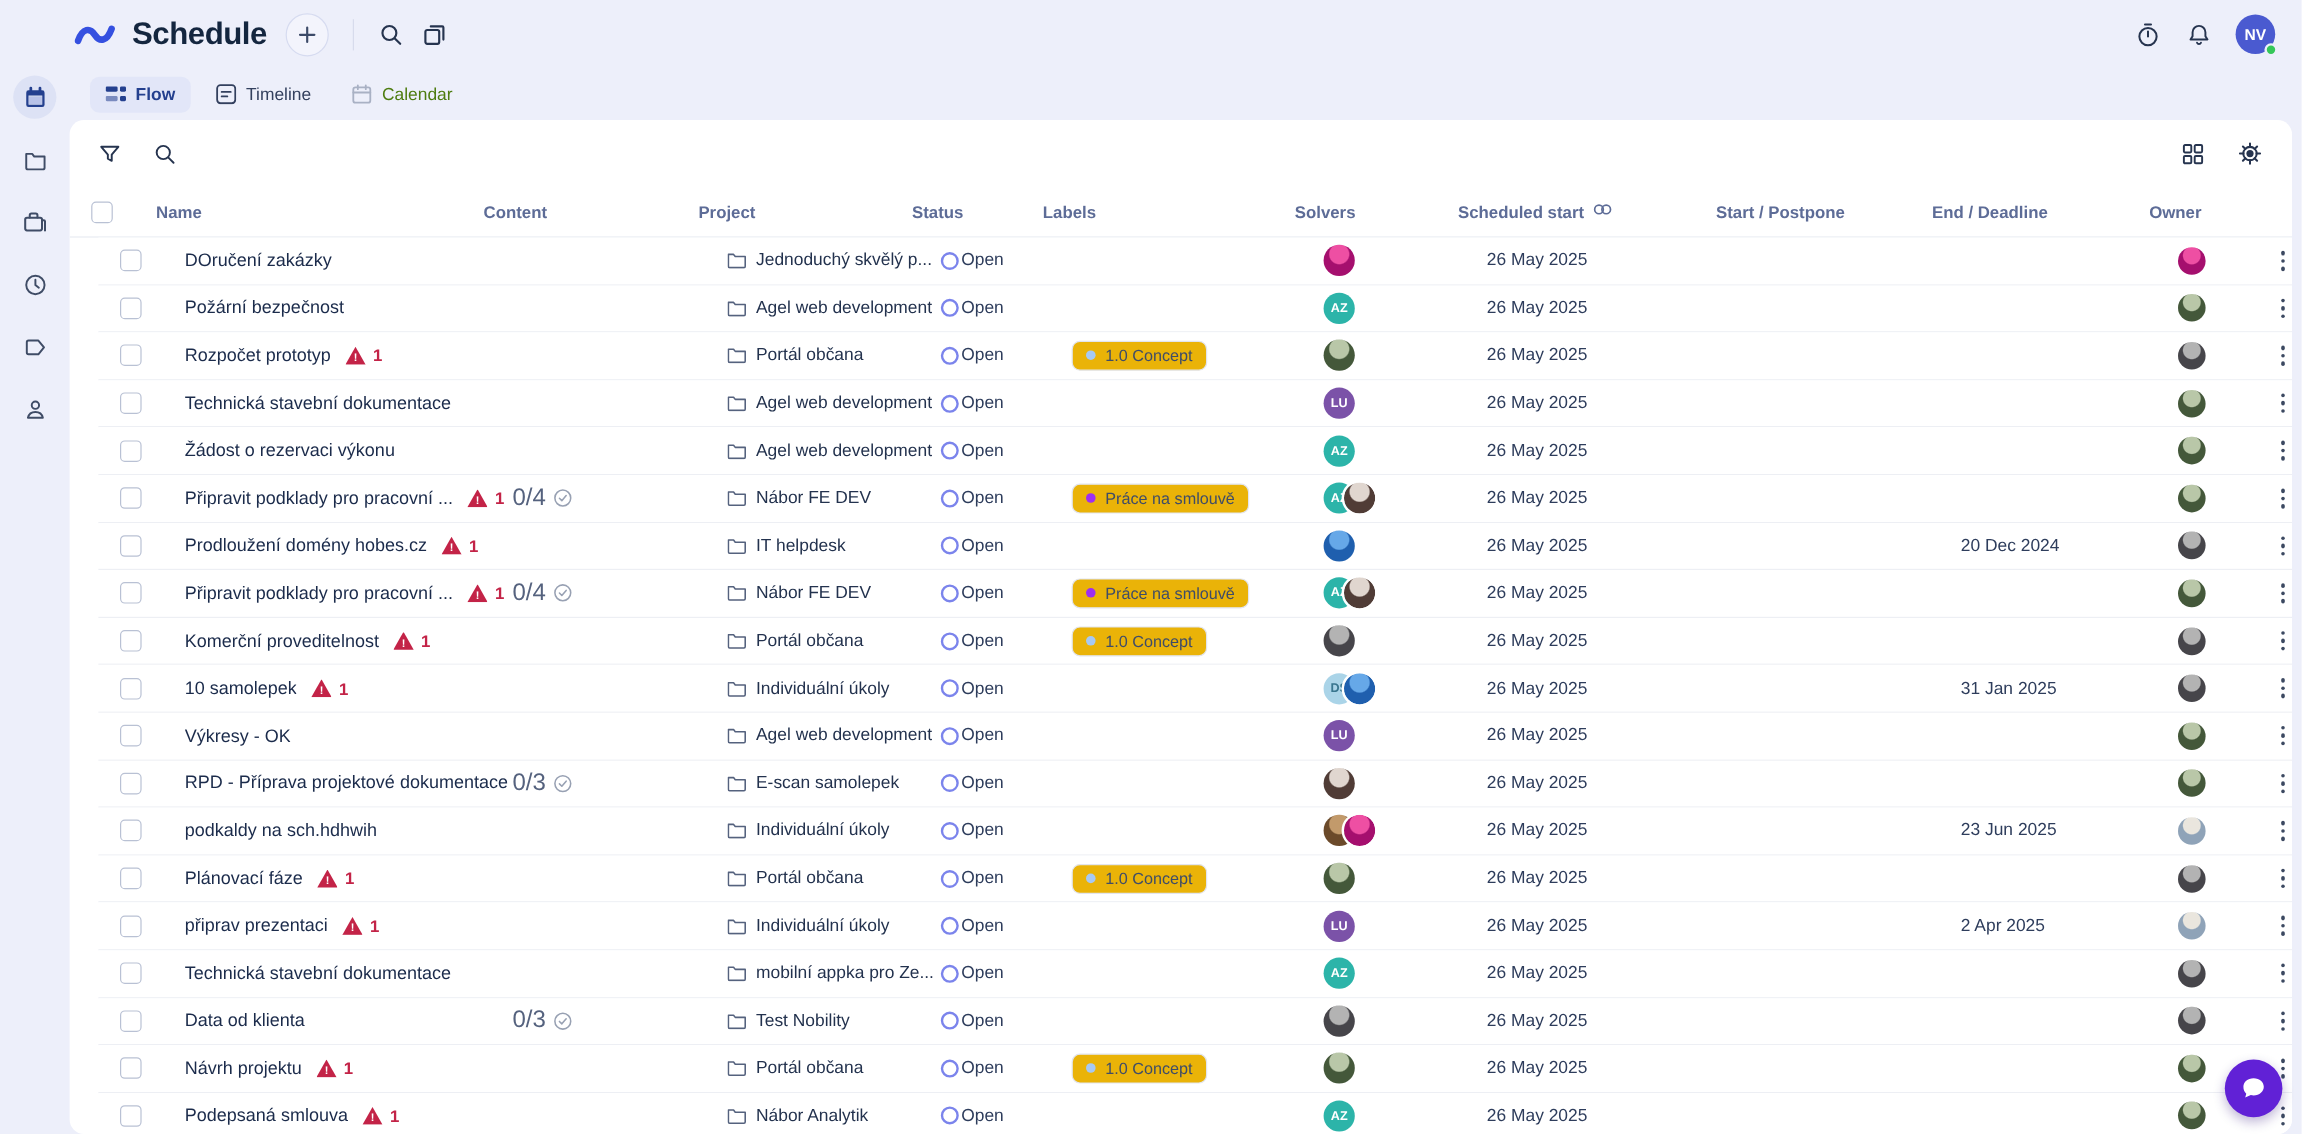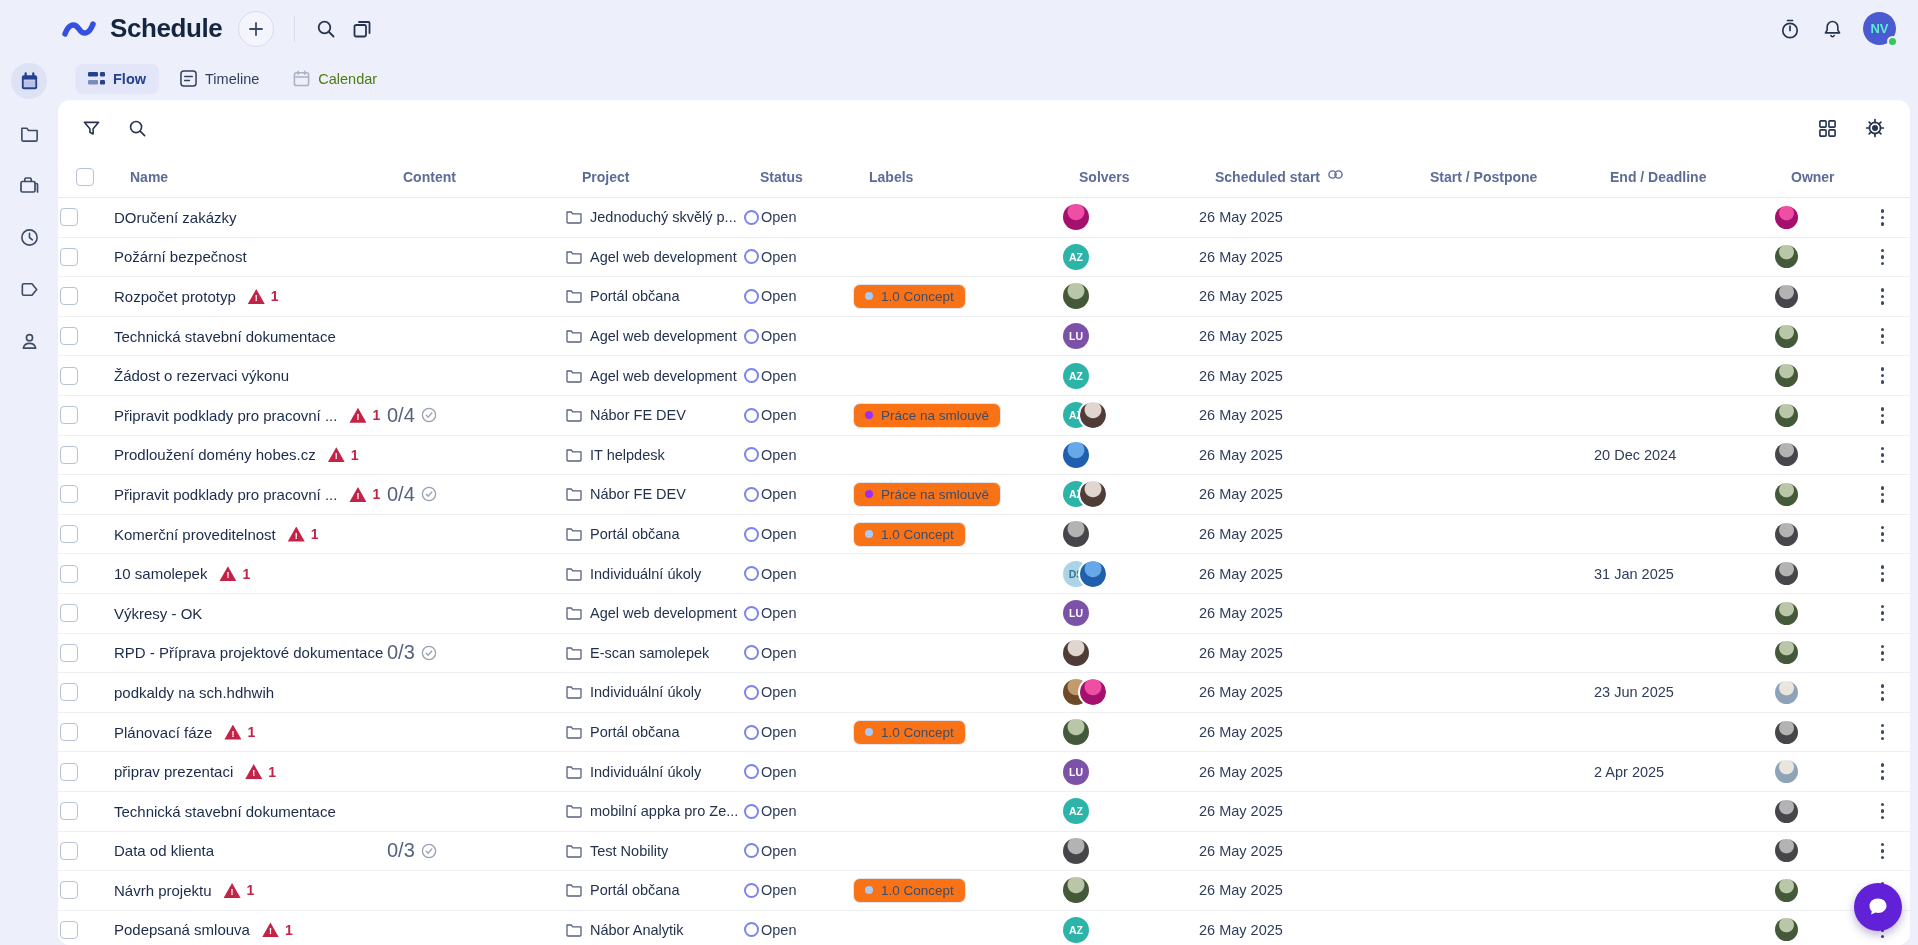--- a/index.html
+++ b/index.html
@@ -15,21 +15,21 @@
   
   .topbar { position:absolute; top:0; left:0; right:0; height:57px; display:flex; align-items:center; padding:0 22px 0 18px;margin-left:44px; }
   .logo { width:34px; height:26px; }
   .app-title { font-size:26px; font-weight:bold; color:#14263f; margin-left:14px; letter-spacing:-0.4px; }
   .add-btn { width:36px; height:36px; border-radius:50%; border:1px solid #d6dbf0; background:rgba(255,255,255,0.35);
              display:flex; align-items:center; justify-content:center; margin-left:16px; cursor:pointer; }
   .v-divider { width:1px; height:26px; background:#d7dbec; margin:0 20px; }
   .tb-icon { width:22px; height:22px; display:flex; align-items:center; justify-content:center; cursor:pointer; }
   .tb-right { margin-left:auto; display:flex; align-items:center; gap:20px; }
   .avatar-topbar { width:33px; height:33px; border-radius:50%; display:flex; align-items:center; justify-content:center;
-                   color:#5eead4; font-size:13px; font-weight:bold; position:relative; cursor:pointer; }
+                   color:#ffffff; font-size:13px; font-weight:bold; position:relative; cursor:pointer; }
   .status-dot { position:absolute; right:-2px; bottom:-2px; width:11px; height:11px; border-radius:50%; background:#35c759; border:2px solid #edeffa; }
 
   
   .sidebar { position:absolute; top:57px; left:0; width:58px; bottom:0; display:flex; flex-direction:column; align-items:center; padding-top:6px; gap:16px; }
   .side-item { width:36px; height:36px; display:flex; align-items:center; justify-content:center; border-radius:50%; cursor:pointer; }
   .side-item.active { background:#dde2f5; }
 
   
   .tabs { position:absolute; top:57px; left:58px; height:43px; display:flex; align-items:center; gap:8px; padding-left:17px; }
   .tab { display:flex; align-items:center; gap:8px; padding:7px 13px; border-radius:8px; font-size:14.5px; color:#33405e; cursor:pointer; }
@@ -38,38 +38,38 @@
 
   
   .card { position:absolute; top:100px; left:58px; width:1852px; height:845px; background:#fff; border-radius:12px; overflow:hidden;
           --cols:54px 273px 179px 178px 109px 210px 136px 215px 180px 181px 80px 1fr; }
   .card-toolbar { height:56px; display:flex; align-items:center; padding:0 24px 0 22px; gap:24px; }
   .ct-right { margin-left:auto; display:flex; align-items:center; gap:26px; }
 
   .thead { display:grid; grid-template-columns:var(--cols); height:42px; align-items:center; padding-left:18px;
            border-bottom:1px solid #e8ebf2; }
   .th { font-size:14px; font-weight:700; color:#5d6c97; display:flex; align-items:flex-start; gap:7px; white-space:nowrap; }
-  .row { display:grid; grid-template-columns:var(--cols); height:39.6px; align-items:center; padding-left:2px;
-         border-bottom:1px solid #edeff4; background:#fff; }
+  .row { display:grid; grid-template-columns:var(--cols); height:39.6px; align-items:center; padding-left:18px;
+         border-bottom:1px solid #edeff4; background:#fff;margin-left:24px; }
 
   .checkbox { width:18px; height:18px; border:1.5px solid #b9c1d4; border-radius:4px; background:#fff; cursor:pointer; }
 
   .cell { display:flex; align-items:center; min-width:0; }
   .name-text { font-size:15px; color:#1b2b4b; white-space:nowrap; overflow:hidden; text-overflow:ellipsis; cursor:pointer; }
   .warn { display:flex; align-items:center; gap:6px; margin-left:12px; flex:none; }
   .warn-tri { width:17px; height:15px; background:#c32347; clip-path:polygon(50% 0, 100% 100%, 0 100%);
               display:flex; align-items:flex-end; justify-content:center; color:#fff; font-size:9px; font-weight:bold; line-height:12px; }
   .warn-count { color:#c32347; font-size:14px; font-weight:600; }
 
   .content-cell { gap:6px; color:#55627e; font-size:20px; }
   .project-cell { gap:8px; font-size:14.5px; color:#23324e; white-space:nowrap; overflow:hidden; }
   .status-cell { gap:2px; font-size:14.5px; color:#2e3d5c; }
   .status-circle { width:15px; height:15px; border:2px solid #7b84ec; border-radius:50%; flex:none; }
   .chip { display:inline-flex; align-items:center; gap:8px; border:1px solid #e2e5ee; border-radius:7px; padding:4px 11px;
-          font-size:13.5px; color:#3f4c68; background:#f97316; white-space:nowrap; cursor:pointer; }
+          font-size:13.5px; color:#3f4c68; background:#eab308; white-space:nowrap; cursor:pointer; }
   .chip-dot { width:8px; height:8px; border-radius:50%; flex:none; }
   .date-cell { font-size:14.5px; color:#2e3d5c; }
 
   .avatar { border-radius:50%; display:flex; align-items:center; justify-content:center; font-weight:bold; color:#fff; flex:none; cursor:pointer; }
   .av-solver { width:26px; height:26px; font-size:10.5px; }
   .av-solver + .av-solver { margin-left:-9px; outline:2px solid #fff; }
   .av-owner { width:23px; height:23px; font-size:9.5px; }
 
   .kebab { display:flex; flex-direction:column; gap:3px; align-items:center; justify-content:center; width:26px; height:26px; margin:0 auto; cursor:pointer; }
   .kebab i { width:3.5px; height:3.5px; border-radius:50%; background:#3c4961; }

